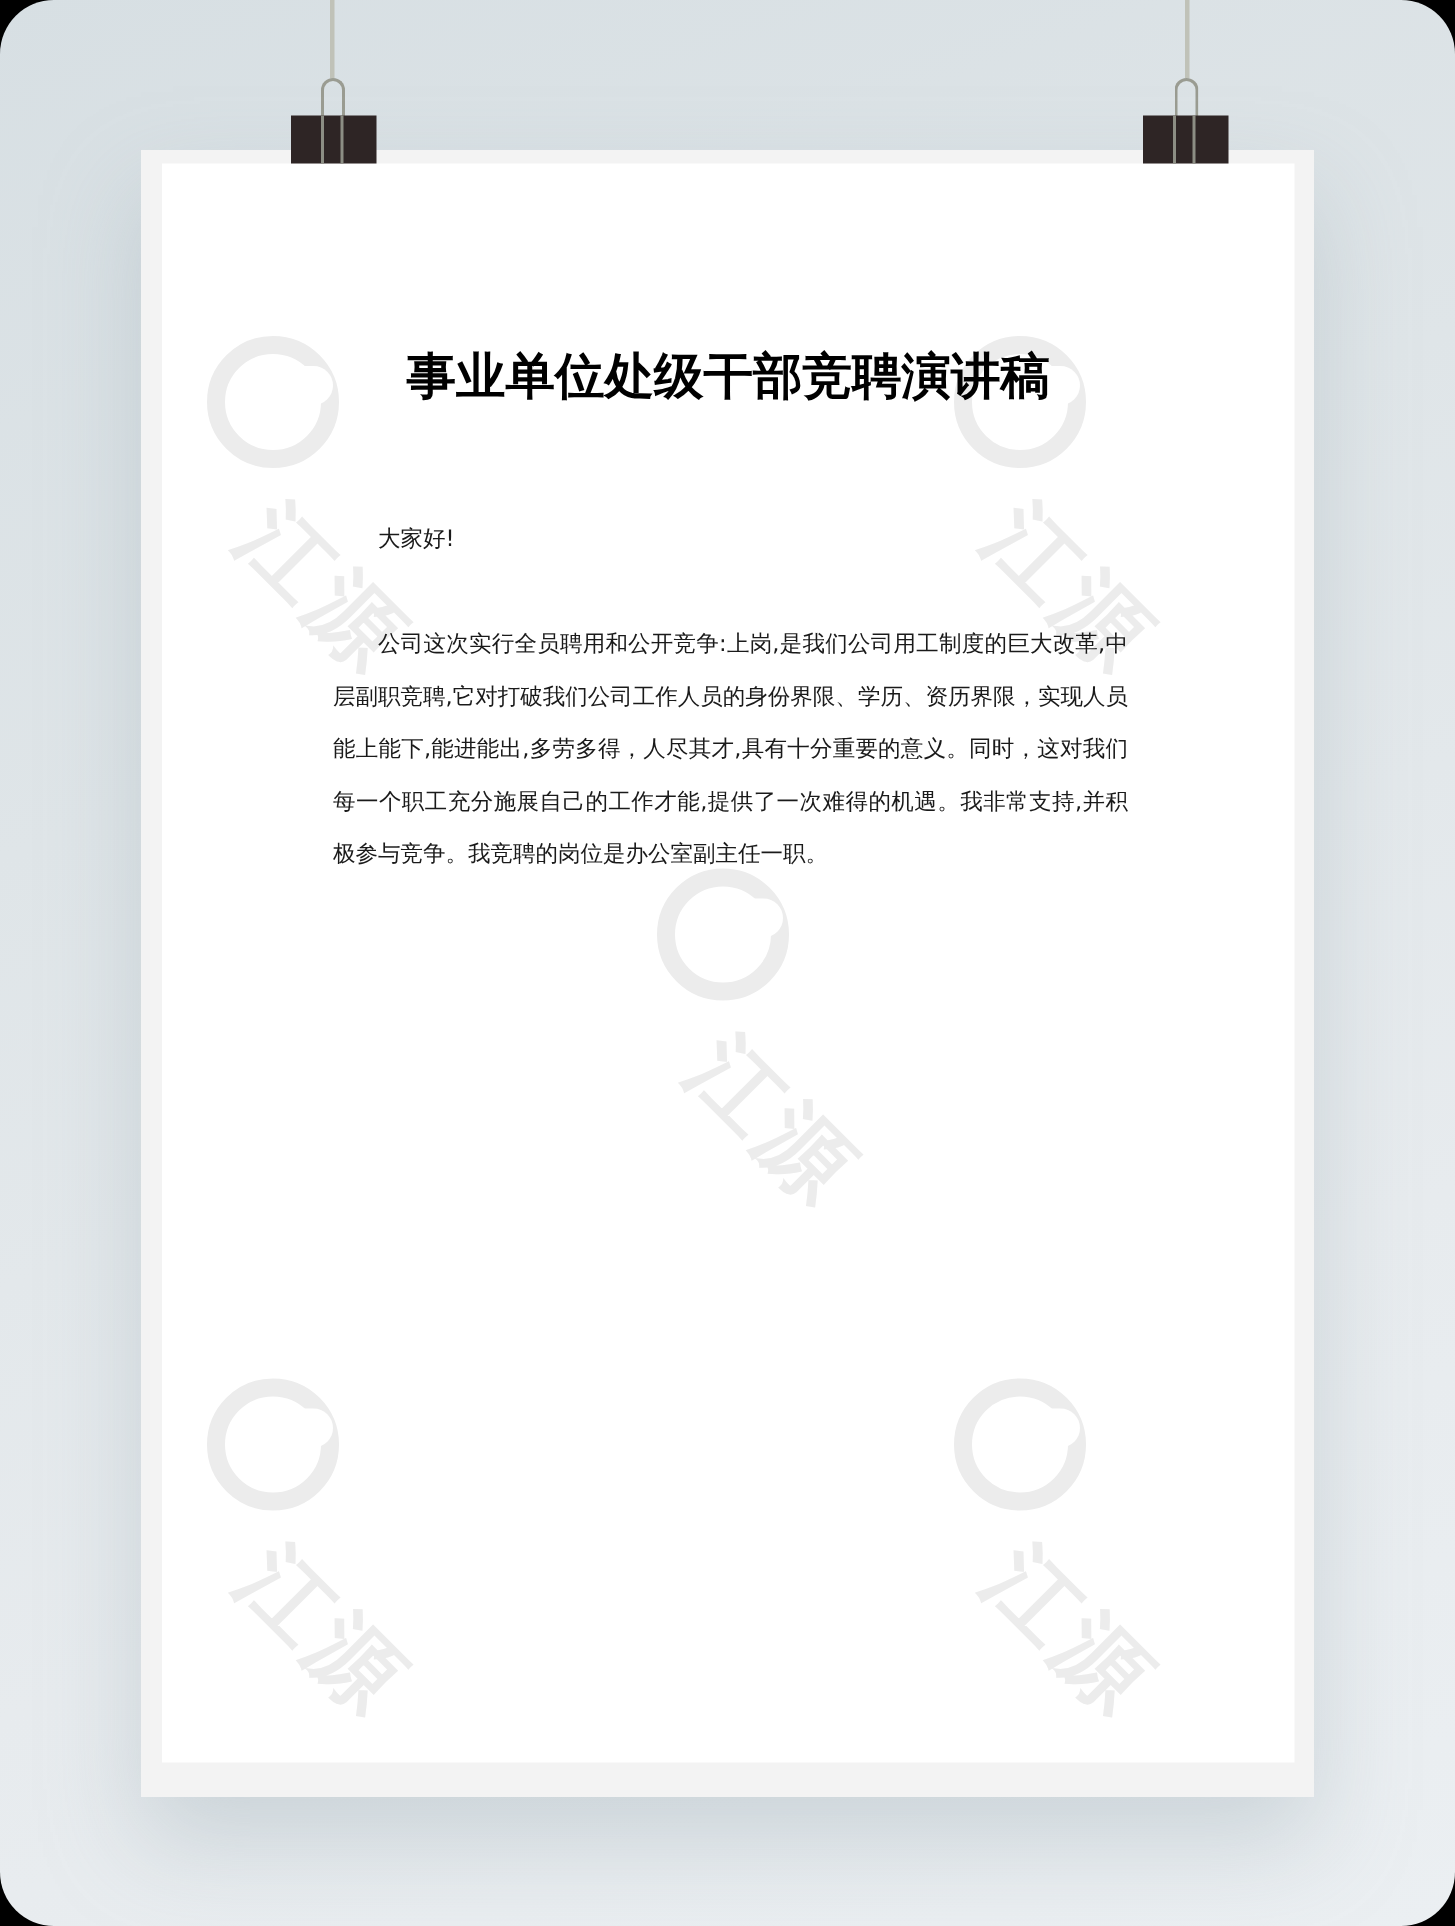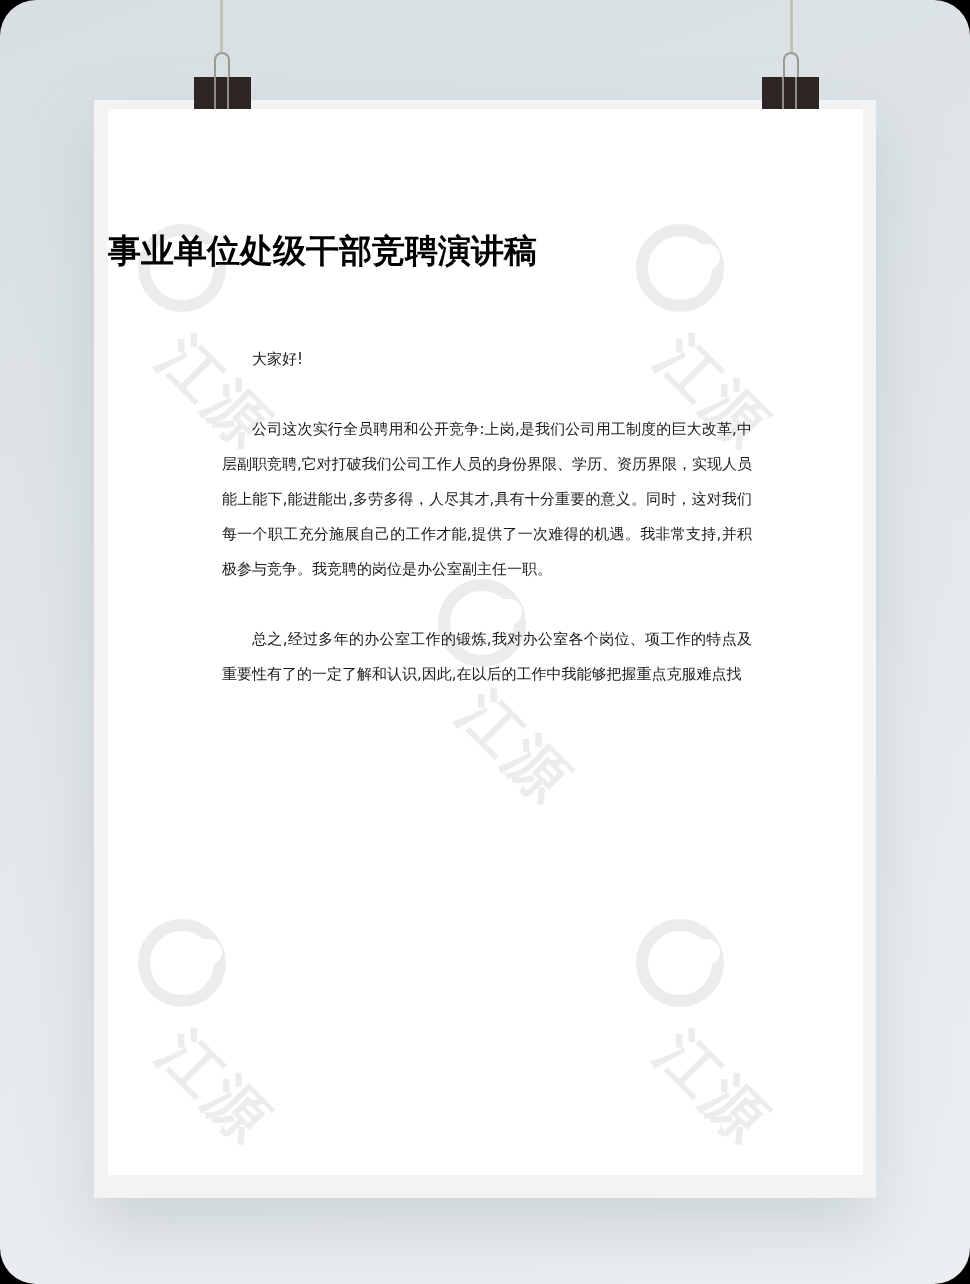--- a/index.html
+++ b/index.html
@@ -49,21 +49,21 @@
       background: #fff; border-radius: 0 20px 20px 0;
     }
     .wm .wm-text {
       position: absolute; left: 60px; top: 95px;
       font-size: 60px; font-weight: bold; color: #ececec;
       transform: rotate(45deg); transform-origin: left top;
       letter-spacing: 4px; white-space: nowrap;
       font-family: "DejaVu Sans", sans-serif;
     }
     .title {
-      position: absolute; left: 0; top: 120px; width: 755px; 
+      position: absolute; left: 0; top: 120px; width: 755px; text-align: center;
       font-size: 33px; font-weight: bold; color: #000; letter-spacing: 0px;
       font-family: "DejaVu Sans", sans-serif;
     }
     .body-text {
       position: absolute; left: 114px; top: 233px; width: 530px;
       font-size: 15px; color: #1a1a1a; line-height: 35px;
       font-family: "DejaVu Sans", sans-serif;
     }
     .body-text p { margin: 0 0 35px 0; text-indent: 30px; text-align: justify; }
   </style>
@@ -115,16 +115,15 @@
       <div class="ring"></div>
       <div class="ring-gap"></div>
       <div class="wm-text">江源</div>
     </div>
 
     <div class="title">事业单位处级干部竞聘演讲稿</div>
 
     <div class="body-text">
       <p>大家好!</p>
       <p>公司这次实行全员聘用和公开竞争:上岗,是我们公司用工制度的巨大改革,中层副职竞聘,它对打破我们公司工作人员的身份界限、学历、资历界限，实现人员能上能下,能进能出,多劳多得，人尽其才,具有十分重要的意义。同时，这对我们每一个职工充分施展自己的工作才能,提供了一次难得的机遇。我非常支持,并积极参与竞争。我竞聘的岗位是办公室副主任一职。</p>
-      <p>总之,经过多年的办公室工作的锻炼,我对办公室各个岗位、项工作的特点及重要性有了的一定了解和认识,因此,在以后的工作中我能够把握重点克服难点找</p>
     </div>
   </div>
 </div>
 
 </body></html>

